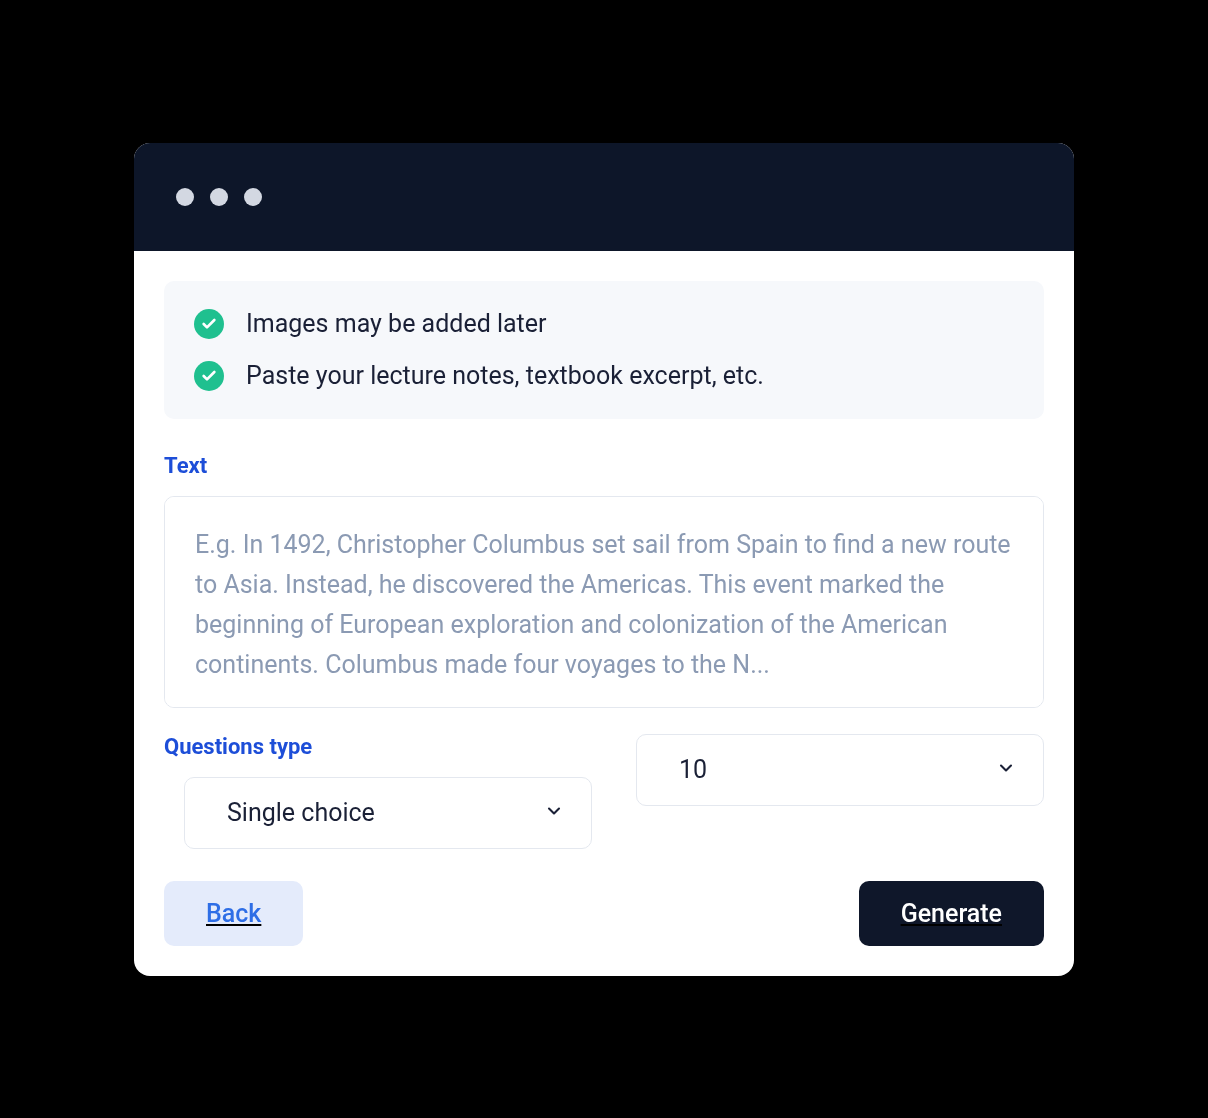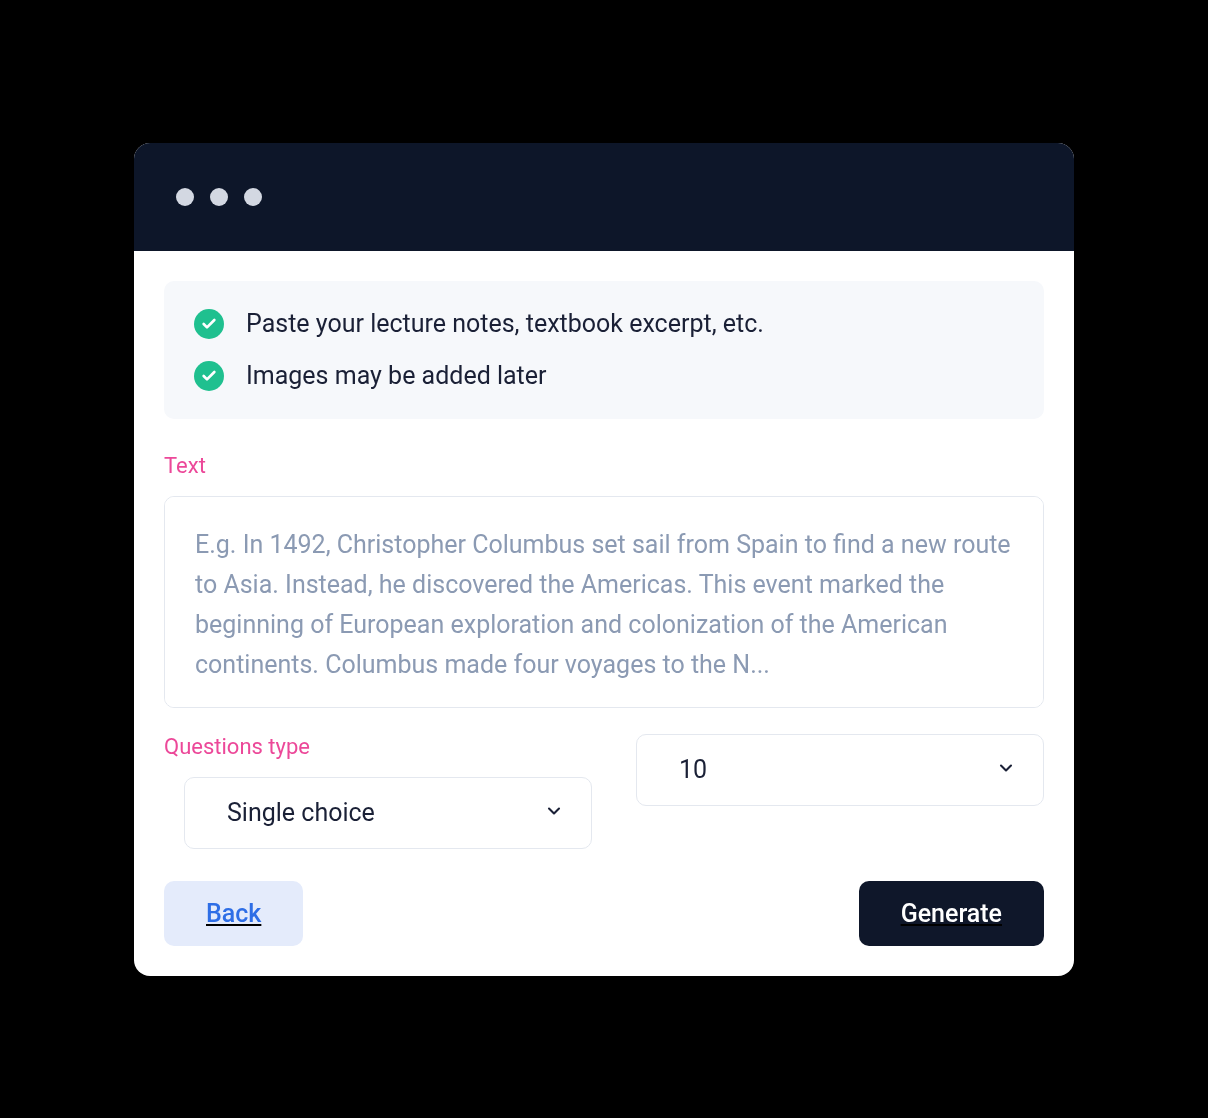--- a/index.html
+++ b/index.html
@@ -76,23 +76,23 @@
     .check-icon svg {
       width: 16px;
       height: 16px;
     }
     .info-text {
       color: #1a2036;
       font-size: 25px;
       font-weight: 400;
     }
     .label {
-      color: #ec4899;
+      color: #1d4ed8;
       font-size: 22px;
-      font-weight: 400;
+      font-weight: 700;
       margin-bottom: 18px;
       display: block;
     }
     .textarea {
       width: 100%;
       min-height: 212px;
       border: 1px solid #e4e8ef;
       border-radius: 10px;
       padding: 28px 30px;
       font-size: 25px;
@@ -180,29 +180,29 @@
 
   <div class="content">
 
     <div class="info-box">
       <div class="info-row">
         <span class="check-icon">
           <svg viewBox="0 0 24 24" fill="none" stroke="#fff" stroke-width="4" stroke-linecap="round" stroke-linejoin="round">
               <polyline points="4 12 9 17 20 6"></polyline>
             </svg>
         </span>
-        <span class="info-text">Paste your lecture notes, textbook excerpt, etc.</span>
+        <span class="info-text">Images may be added later</span>
       </div>
       <div class="info-row">
         <span class="check-icon">
           <svg viewBox="0 0 24 24" fill="none" stroke="#fff" stroke-width="4" stroke-linecap="round" stroke-linejoin="round">
               <polyline points="4 12 9 17 20 6"></polyline>
             </svg>
         </span>
-        <span class="info-text">Images may be added later</span>
+        <span class="info-text">Paste your lecture notes, textbook excerpt, etc.</span>
       </div>
     </div>
 
     <label class="label">Text</label>
     <textarea class="textarea" placeholder="E.g. In 1492, Christopher Columbus set sail from Spain to find a new route to Asia. Instead, he discovered the Americas. This event marked the beginning of European exploration and colonization of the American continents. Columbus made four voyages to the N..." style=""></textarea>
 
     <div class="row">
       <div class="field">
         <label class="label">Questions type</label>
         <div class="select-wrap">

